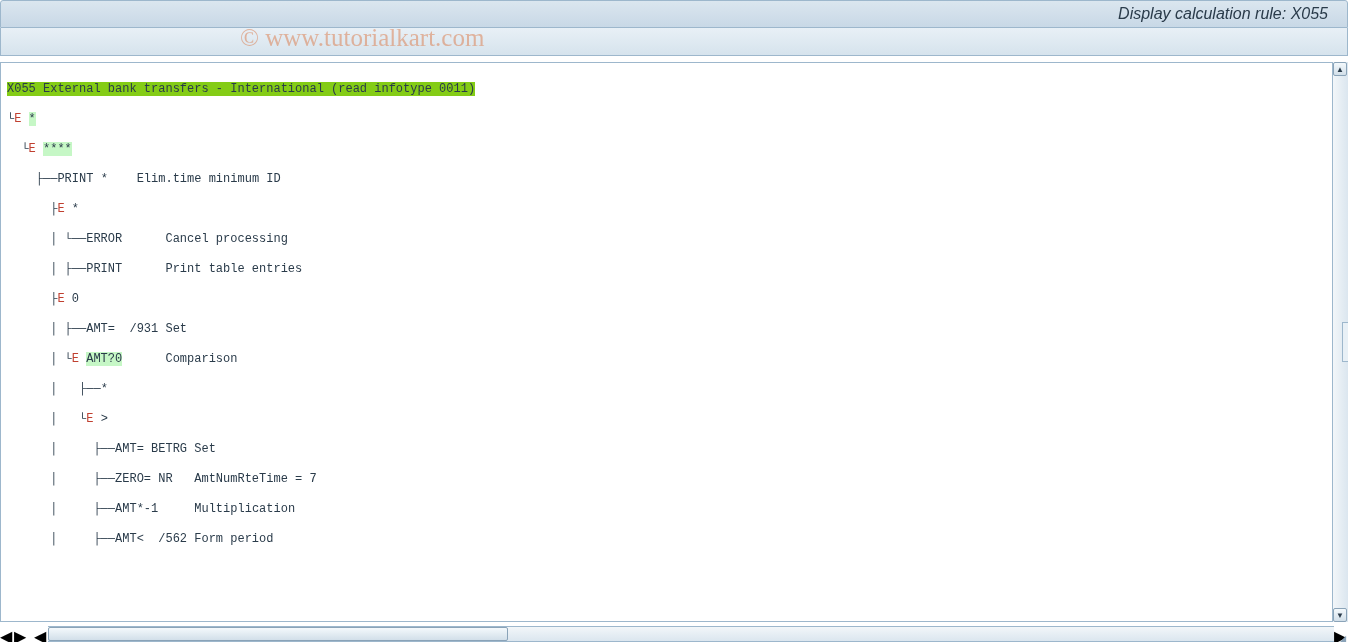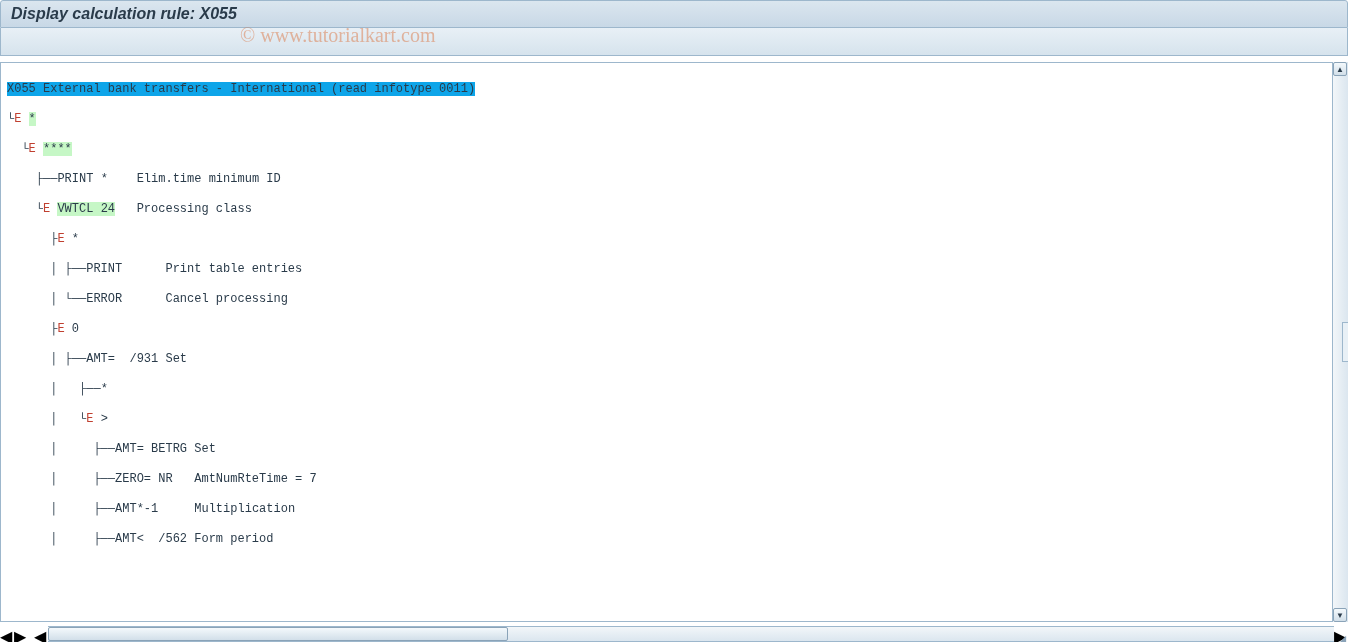--- a/index.html
+++ b/index.html
@@ -7,25 +7,26 @@
     margin: 0; padding: 0;
     width: 1348px; height: 642px;
     font-family: Arial, sans-serif;
     background: #fff;
     overflow: hidden;
   }
   .title-bar {
     background: linear-gradient(#dbe6ef, #c8d8e6);
     border: 1px solid #9db7cc;
     border-radius: 3px 3px 0 0;
-    padding: 4px 10px;
-    font-weight: bold;
+    padding: 4px 19px;
+    font-weight: normal;
     font-style: italic;
     font-size: 16px;
     color: #2a3b4a;
+    text-align: right;
   }
   .toolbar {
     background: linear-gradient(#e8f0f6, #d6e3ed);
     border-left: 1px solid #9db7cc;
     border-right: 1px solid #9db7cc;
     border-bottom: 1px solid #9db7cc;
     height: 28px;
   }
   .content-frame {
     border: 1px solid #9db7cc;
@@ -40,21 +41,21 @@
     line-height: 15px;
     padding: 4px 0 0 6px;
     white-space: pre;
     color: #2a3b4a;
     height: 100%;
     overflow: hidden;
   }
   .content-inner .row { height: 15px; }
 
   
-  .hl-yellow { background: #0ea5e9; }
+  .hl-yellow { background: #84cc16; }
   .hl-green  { background: #c6f7c6; }
   .txt-red   { color: #c04030; }
 
   
   .vscroll {
     position: absolute; right: -1px; top: -1px; bottom: -1px;
     width: 16px;
     background: linear-gradient(to right,#f2f6f9,#dbe6ef);
     border-left: 1px solid #9db7cc;
   }
@@ -105,21 +106,21 @@
     background: #e8f0f6;
     border: 1px solid #9db7cc;
     border-right: none;
     transform: translateY(-50%);
   }
 
   .watermark {
     position: absolute;
     top: 24px; left: 240px;
     font-family: Georgia, serif;
-    font-size: 20px;
+    font-size: 25px;
     color: rgba(220,120,70,0.5);
     pointer-events: none;
     z-index: 50;
   }
 </style>
 </head>
 <body>
 
 <div class="title-bar">
   <span>Display calculation rule: X055</span>
@@ -127,26 +128,26 @@
 <div class="toolbar"></div>
 
 <div class="watermark">© www.tutorialkart.com</div>
 
 <div class="content-frame">
   <div class="content-inner">
 <div class="row"><span class="hl-yellow"><span>X055</span> <span>External bank transfers - International (read infotype 0011)</span></span></div>
 <div class="row">└<span class="txt-red">E</span> <span class="hl-green">*</span></div>
 <div class="row">  └<span class="txt-red">E</span> <span class="hl-green">****</span></div>
 <div class="row">    ├──<span>PRINT *</span>    <span>Elim.time minimum ID</span></div>
-<div class="row">    └<span class="txt-red">E</span> <span class="hl-green">VWTCL 24</span>   <span>Processing class</span></div>
 <div class="row">      ├<span class="txt-red">E</span> <span>*</span></div>
+<div class="row">      │ └──<span>ERROR</span>      <span>Cancel processing</span></div>
 <div class="row">      │ ├──<span>PRINT</span>      <span>Print table entries</span></div>
-<div class="row">      │ └──<span>ERROR</span>      <span>Cancel processing</span></div>
 <div class="row">      ├<span class="txt-red">E</span> <span>0</span></div>
 <div class="row">      │ ├──<span>AMT=  /931</span> <span>Set</span></div>
+<div class="row">      │ └<span class="txt-red">E</span> <span class="hl-green">AMT?0</span>      <span>Comparison</span></div>
 <div class="row">      │   ├──<span>*</span></div>
 <div class="row">      │   └<span class="txt-red">E</span> <span>&gt;</span></div>
 <div class="row">      │     ├──<span>AMT= BETRG</span> <span>Set</span></div>
 <div class="row">      │     ├──<span>ZERO= NR</span>   <span>AmtNumRteTime = 7</span></div>
 <div class="row">      │     ├──<span>AMT*-1</span>     <span>Multiplication</span></div>
 <div class="row">      │     ├──<span>AMT&lt;  /562</span> <span>Form period</span></div>
 
 
 
 

